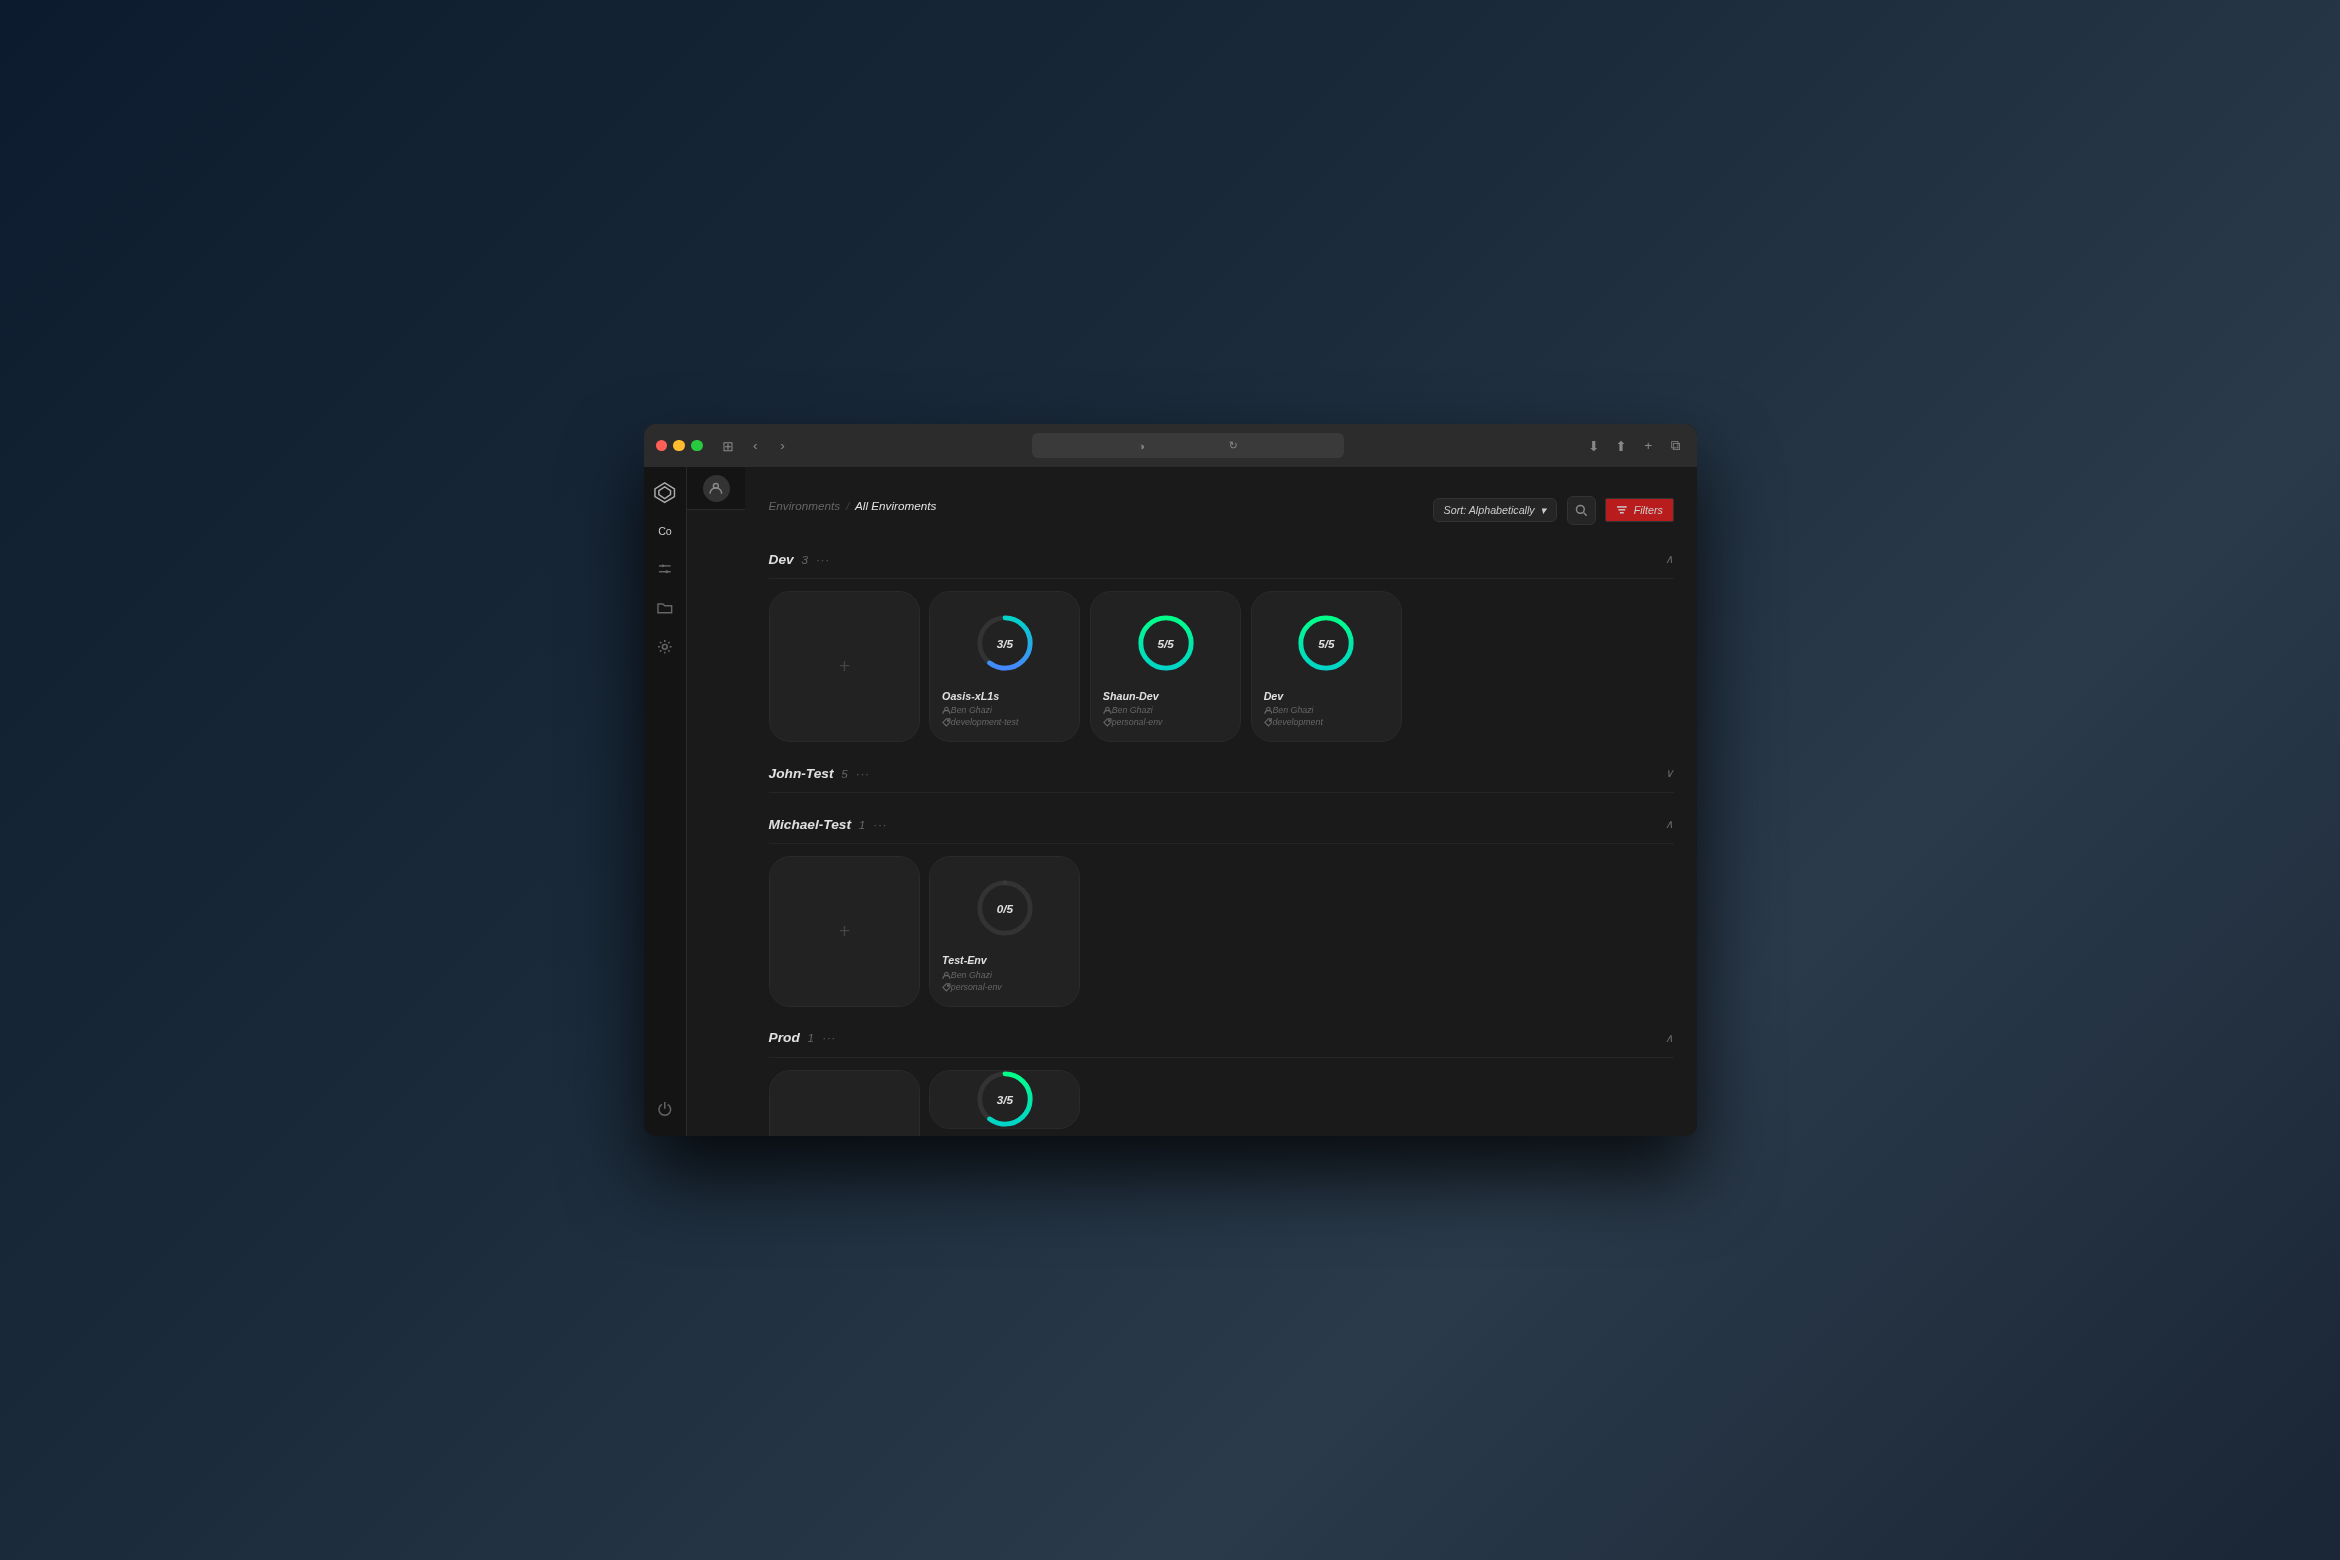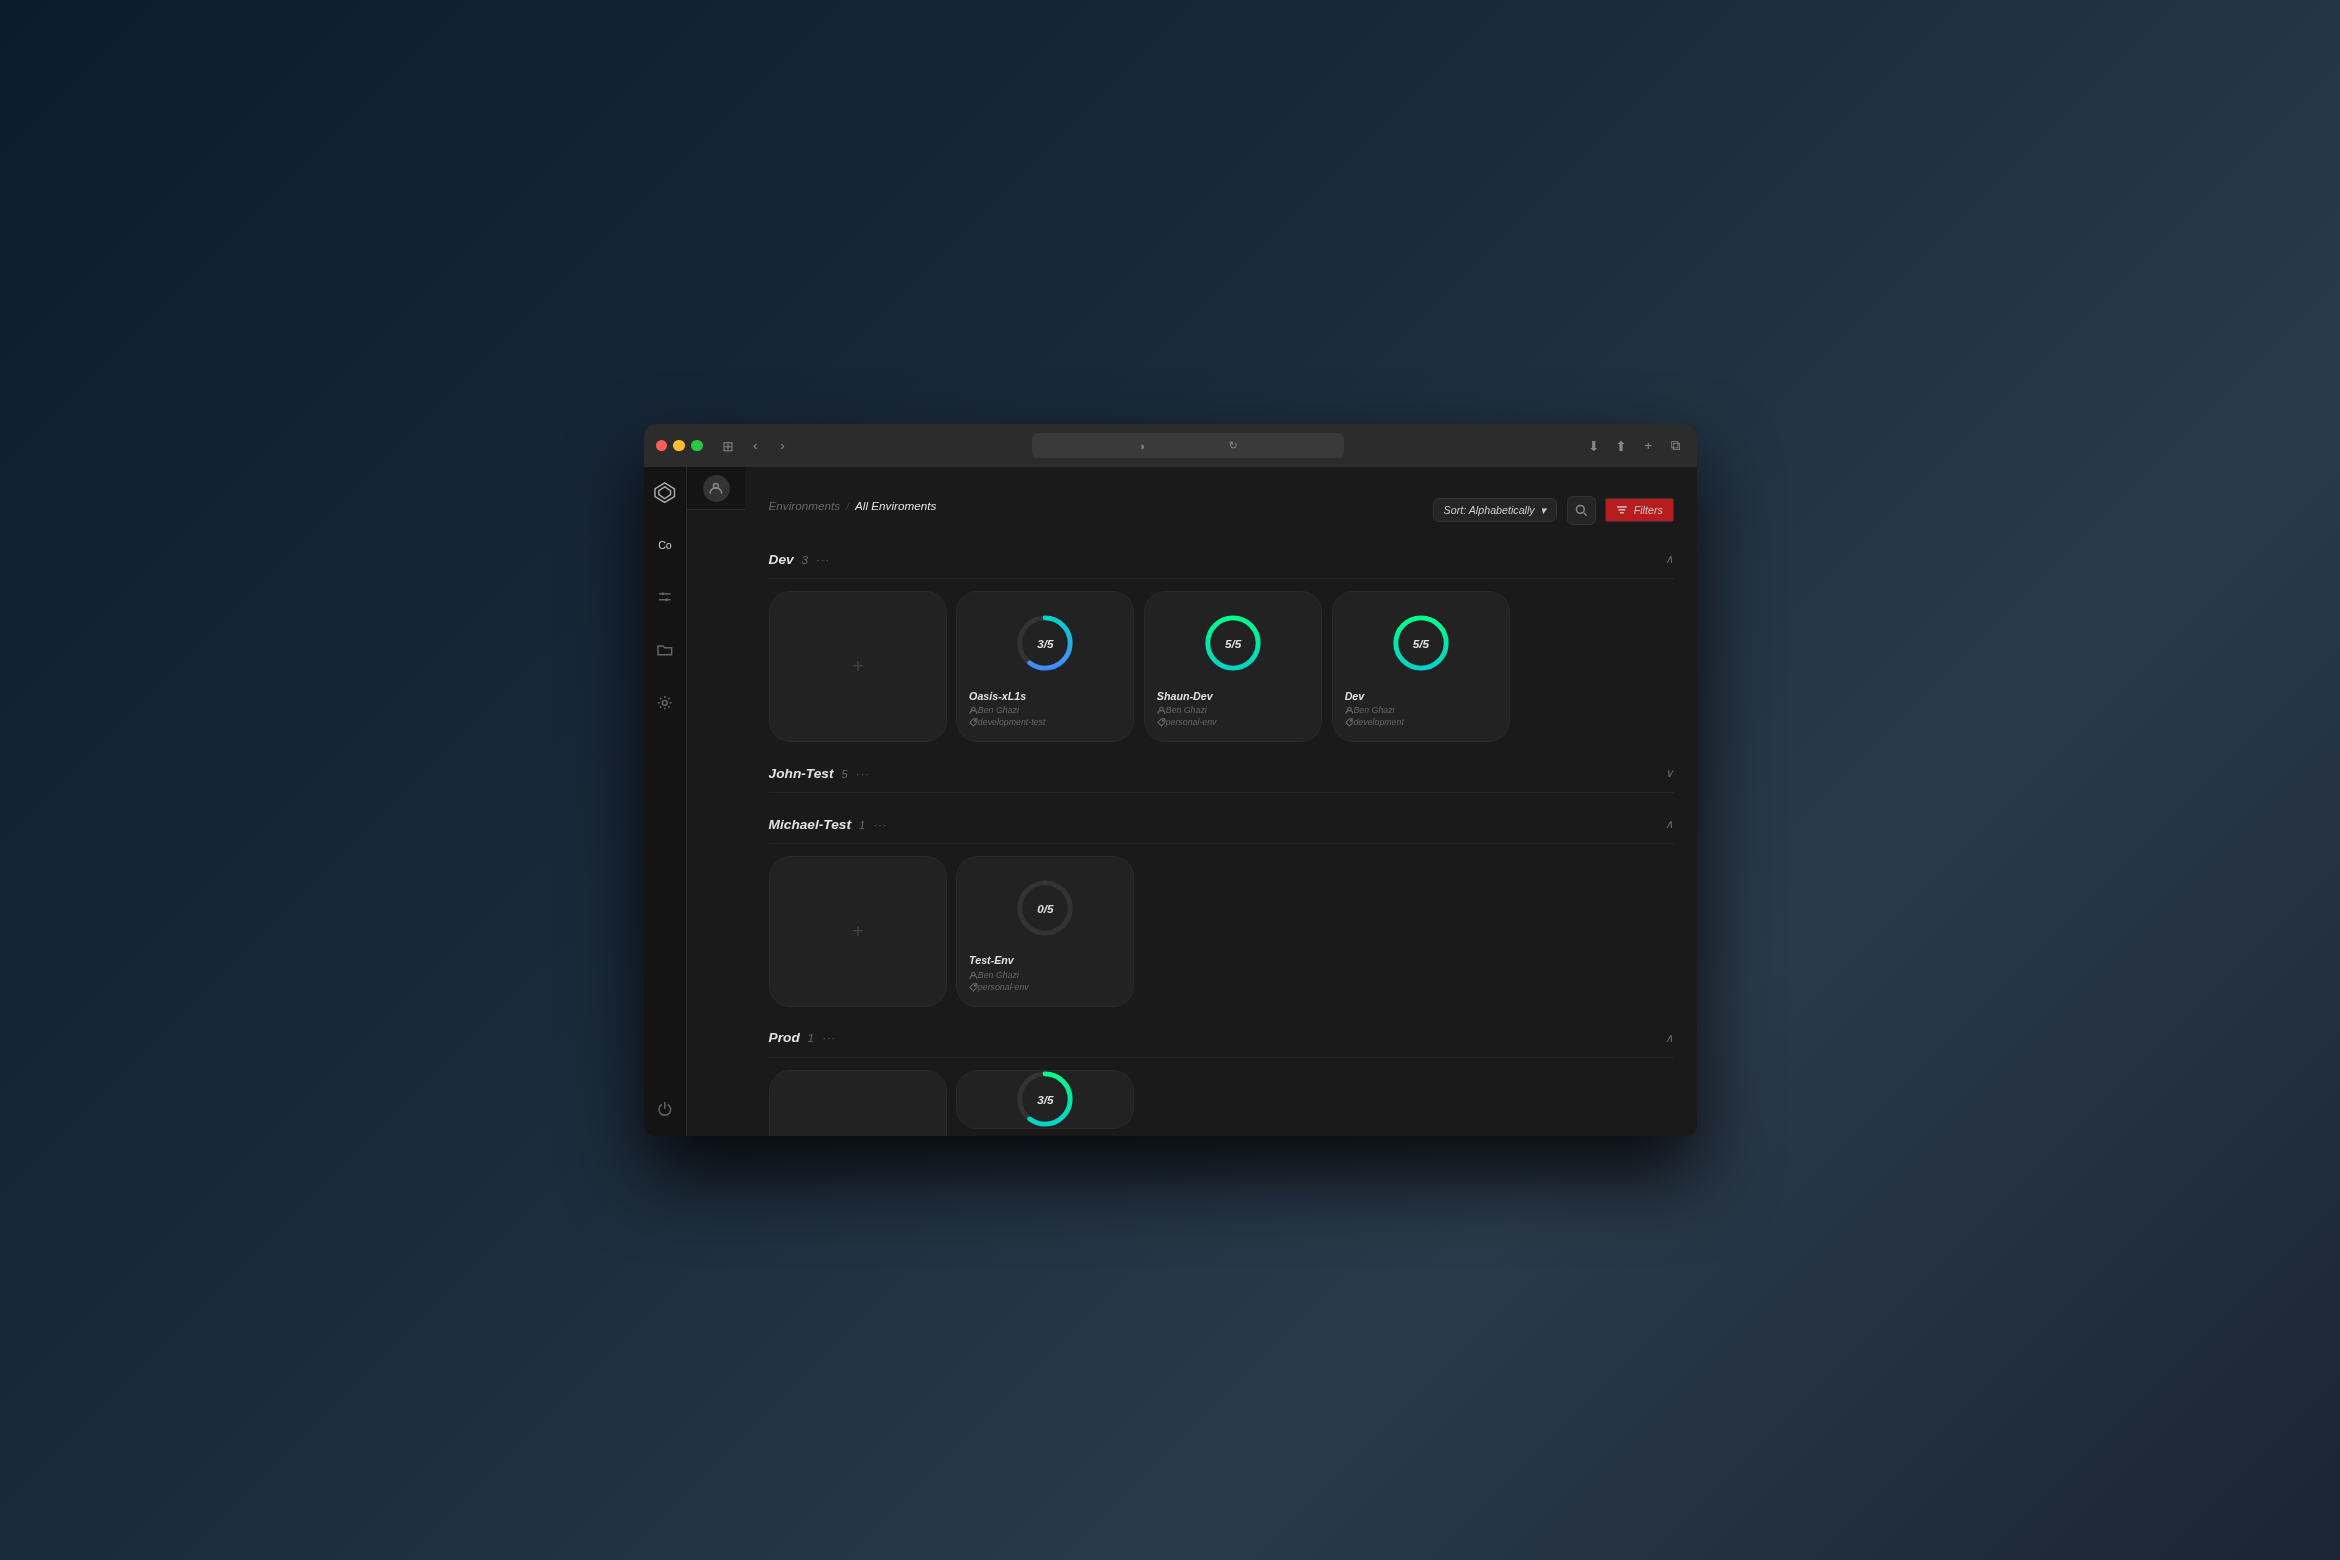--- a/index.html
+++ b/index.html
@@ -96,21 +96,21 @@
     }
 
     
     .sidebar {
       width: 43px;
       background: #141414;
       display: flex;
       flex-direction: column;
       align-items: center;
       padding: 11.7px 0;
-      gap: 22px;
+      gap: 8px;
       border-right: 1px solid #2a2a2a;
       flex-shrink: 0;
     }
 
     .sidebar-logo {
       width: 29px;
       height: 29px;
       display: flex;
       align-items: center;
       justify-content: center;
@@ -305,21 +305,21 @@
     }
 
     
     .cards-grid {
       display: flex;
       gap: 9.8px;
       flex-wrap: wrap;
     }
 
     .env-card {
-      width: 178px;
+      width: 151px;
       height: 151px;
       background: #222;
       border-radius: 21px;
       display: flex;
       flex-direction: column;
       align-items: flex-start;
       padding: 11.7px;
       cursor: pointer;
       border: 1px solid #2a2a2a;
       position: relative;

